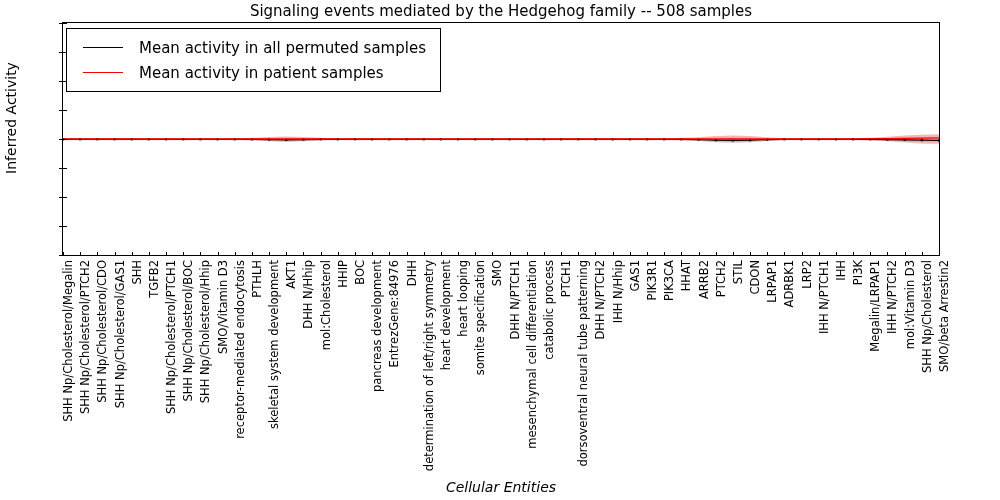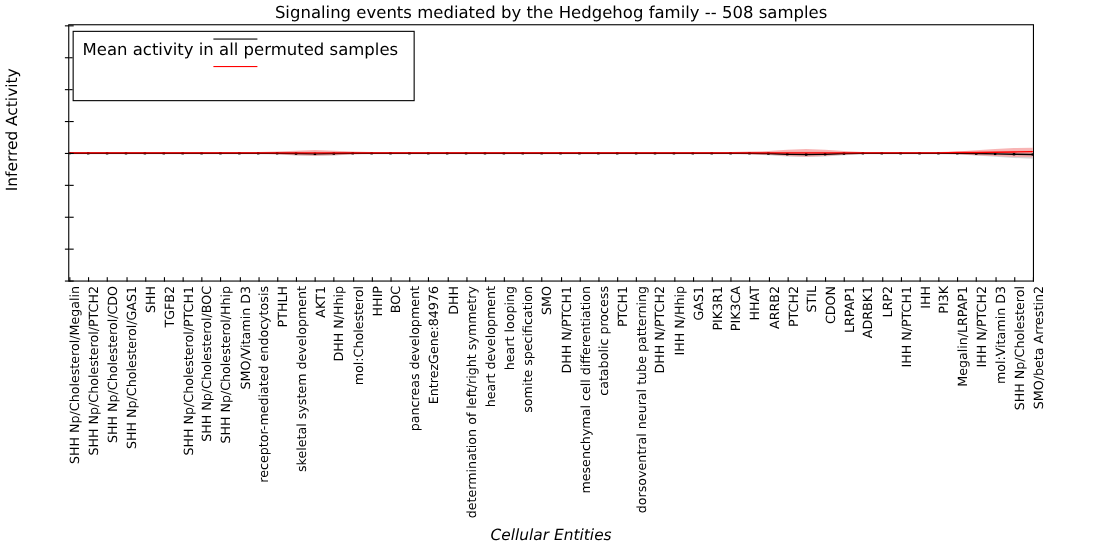--- a/index.html
+++ b/index.html
@@ -125,21 +125,20 @@
     top: 28px;
     border: 1px solid #000;
     background: #fff;
     padding: 6px 14px 6px 8px;
     box-sizing: border-box;
   }
   .legend-row {
     display: flex;
     align-items: center;
     height: 25px;
-    flex-direction: column;
   }
   .legend-swatch {
     width: 40px;
     height: 0;
     border-top-width: 1.4px;
     border-top-style: solid;
     margin-right: 16px;
     margin-left: 8px;
   }
   .legend-text {
@@ -449,16 +448,17 @@
     </div>
   <div id="x-axis-label">Cellular Entities</div>
 
   <div id="legend">
       <div class="legend-row">
         <span class="legend-swatch" style="border-top-color: rgb(0, 0, 0);"></span>
         <span class="legend-text">Mean activity in all permuted samples</span>
       </div>
       <div class="legend-row">
         <span class="legend-swatch" style="border-top-color: rgb(255, 0, 0);"></span>
+        <span class="legend-text">Mean activity in patient samples</span>
       </div>
     </div>
 
 </div>
 
 </body></html>

